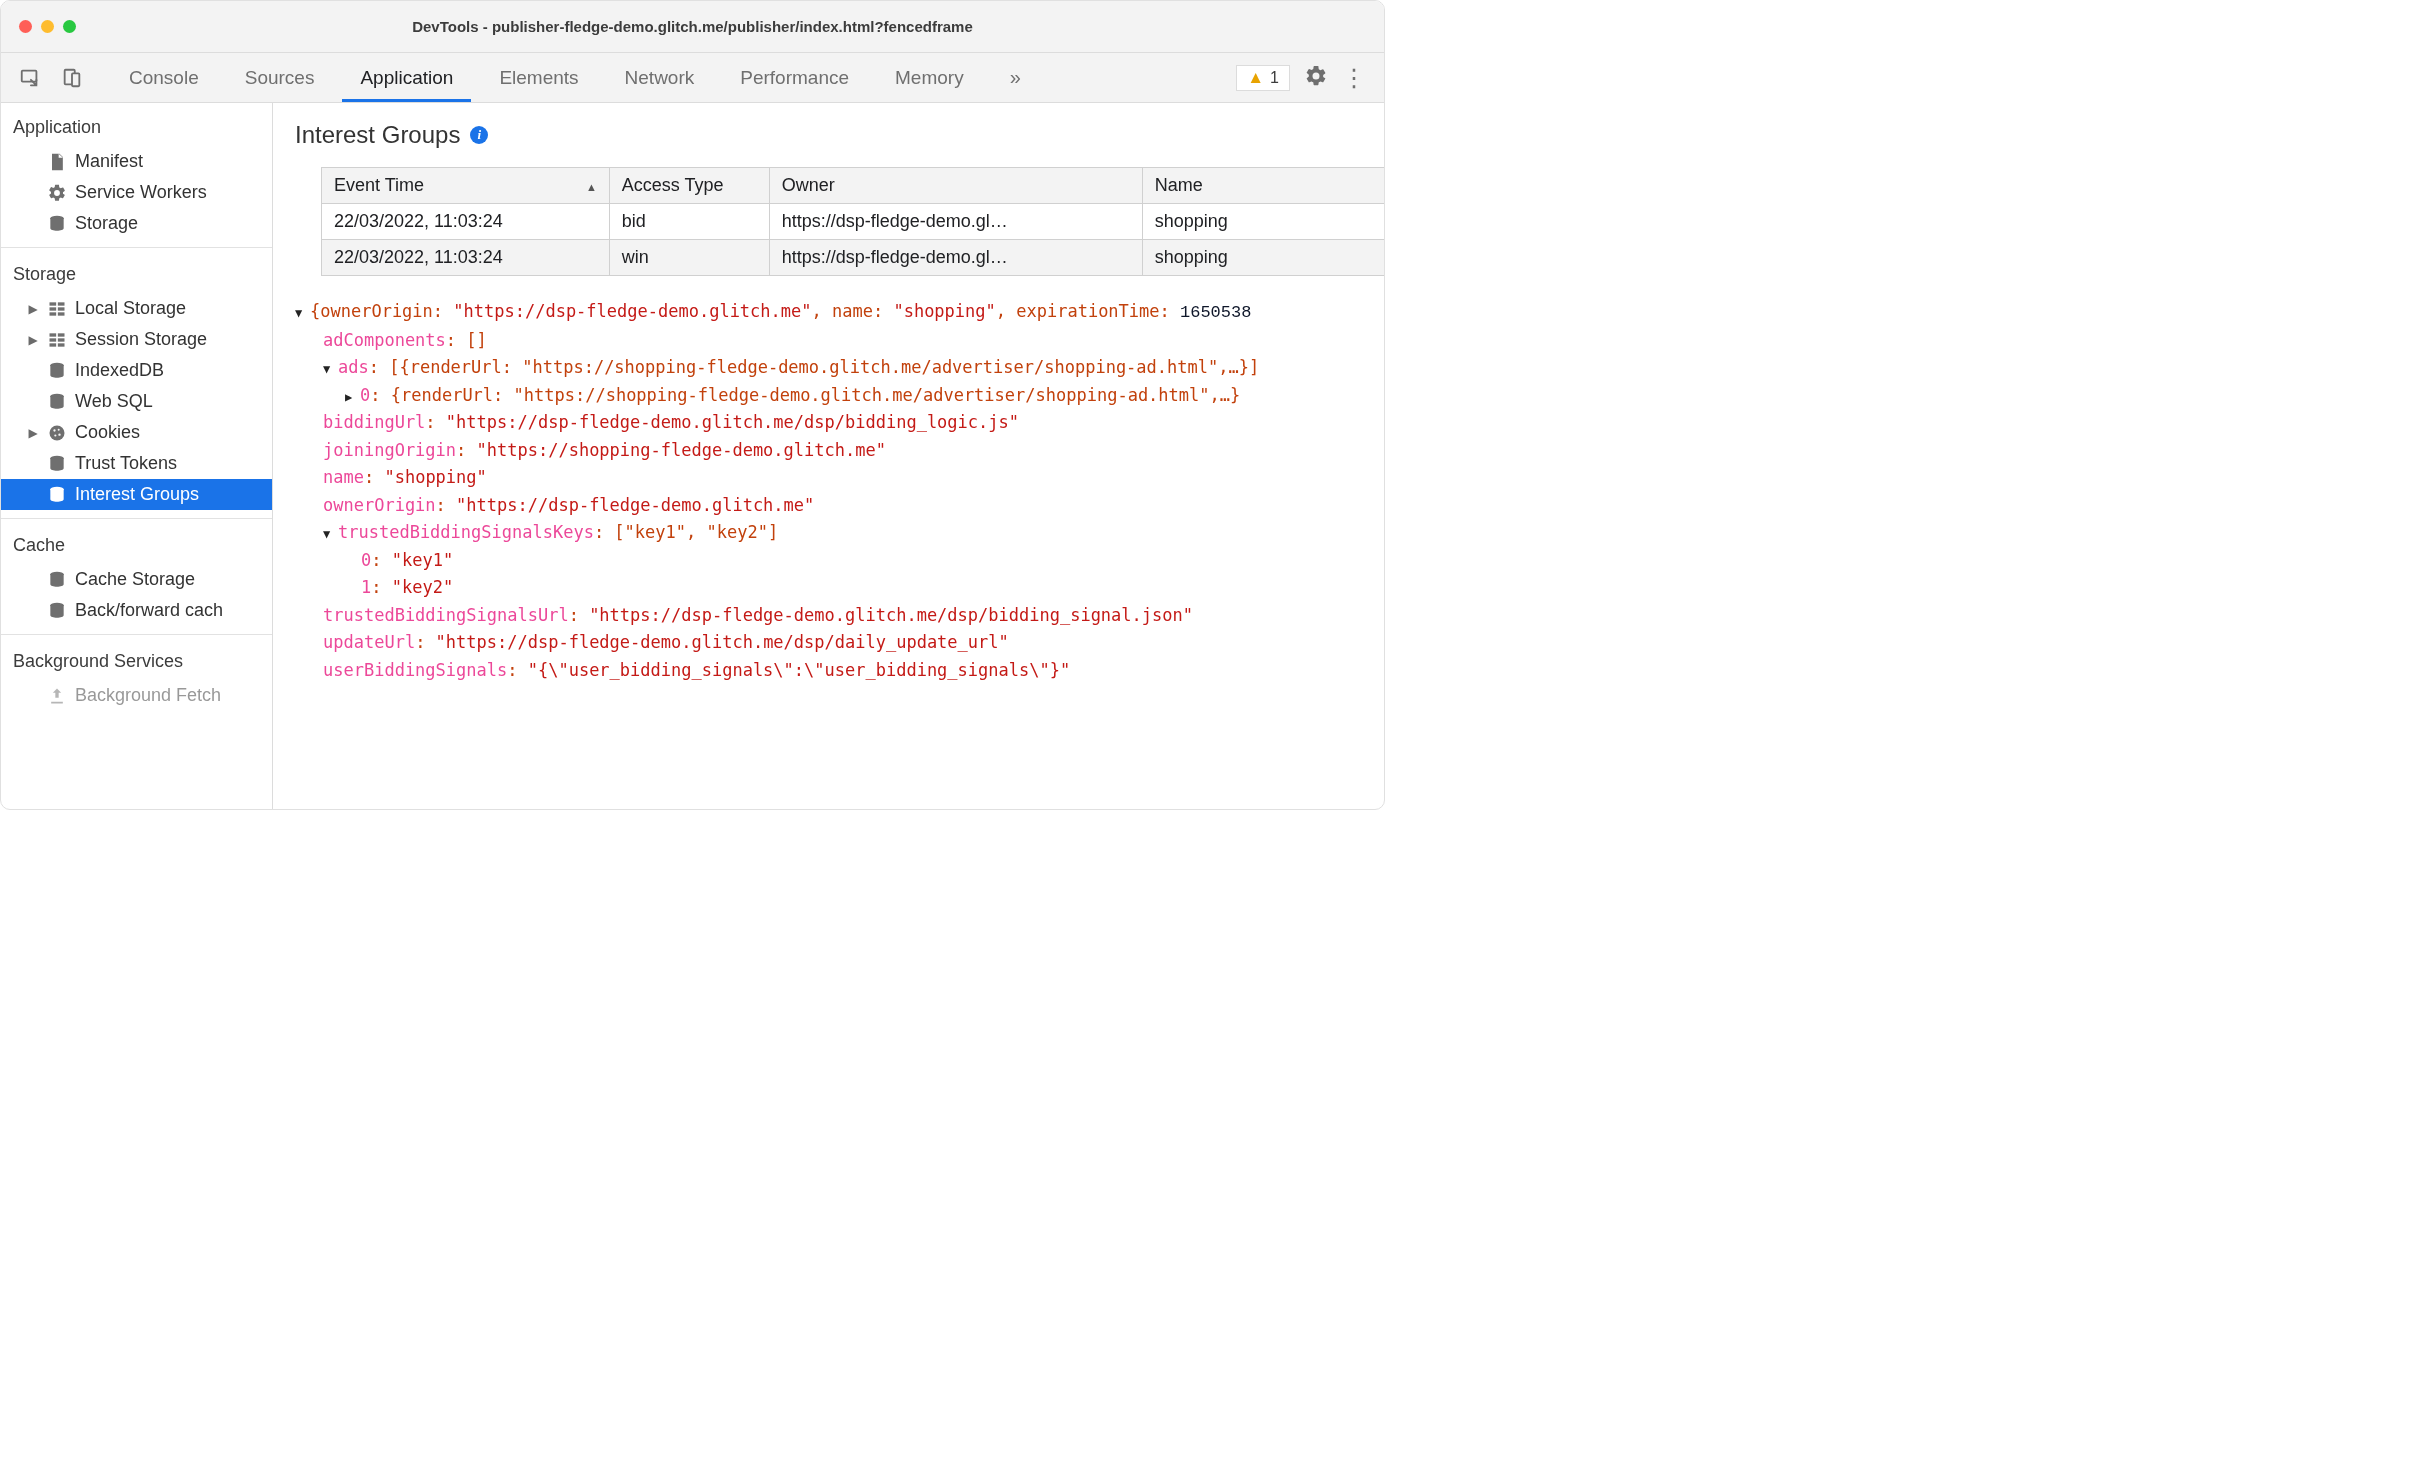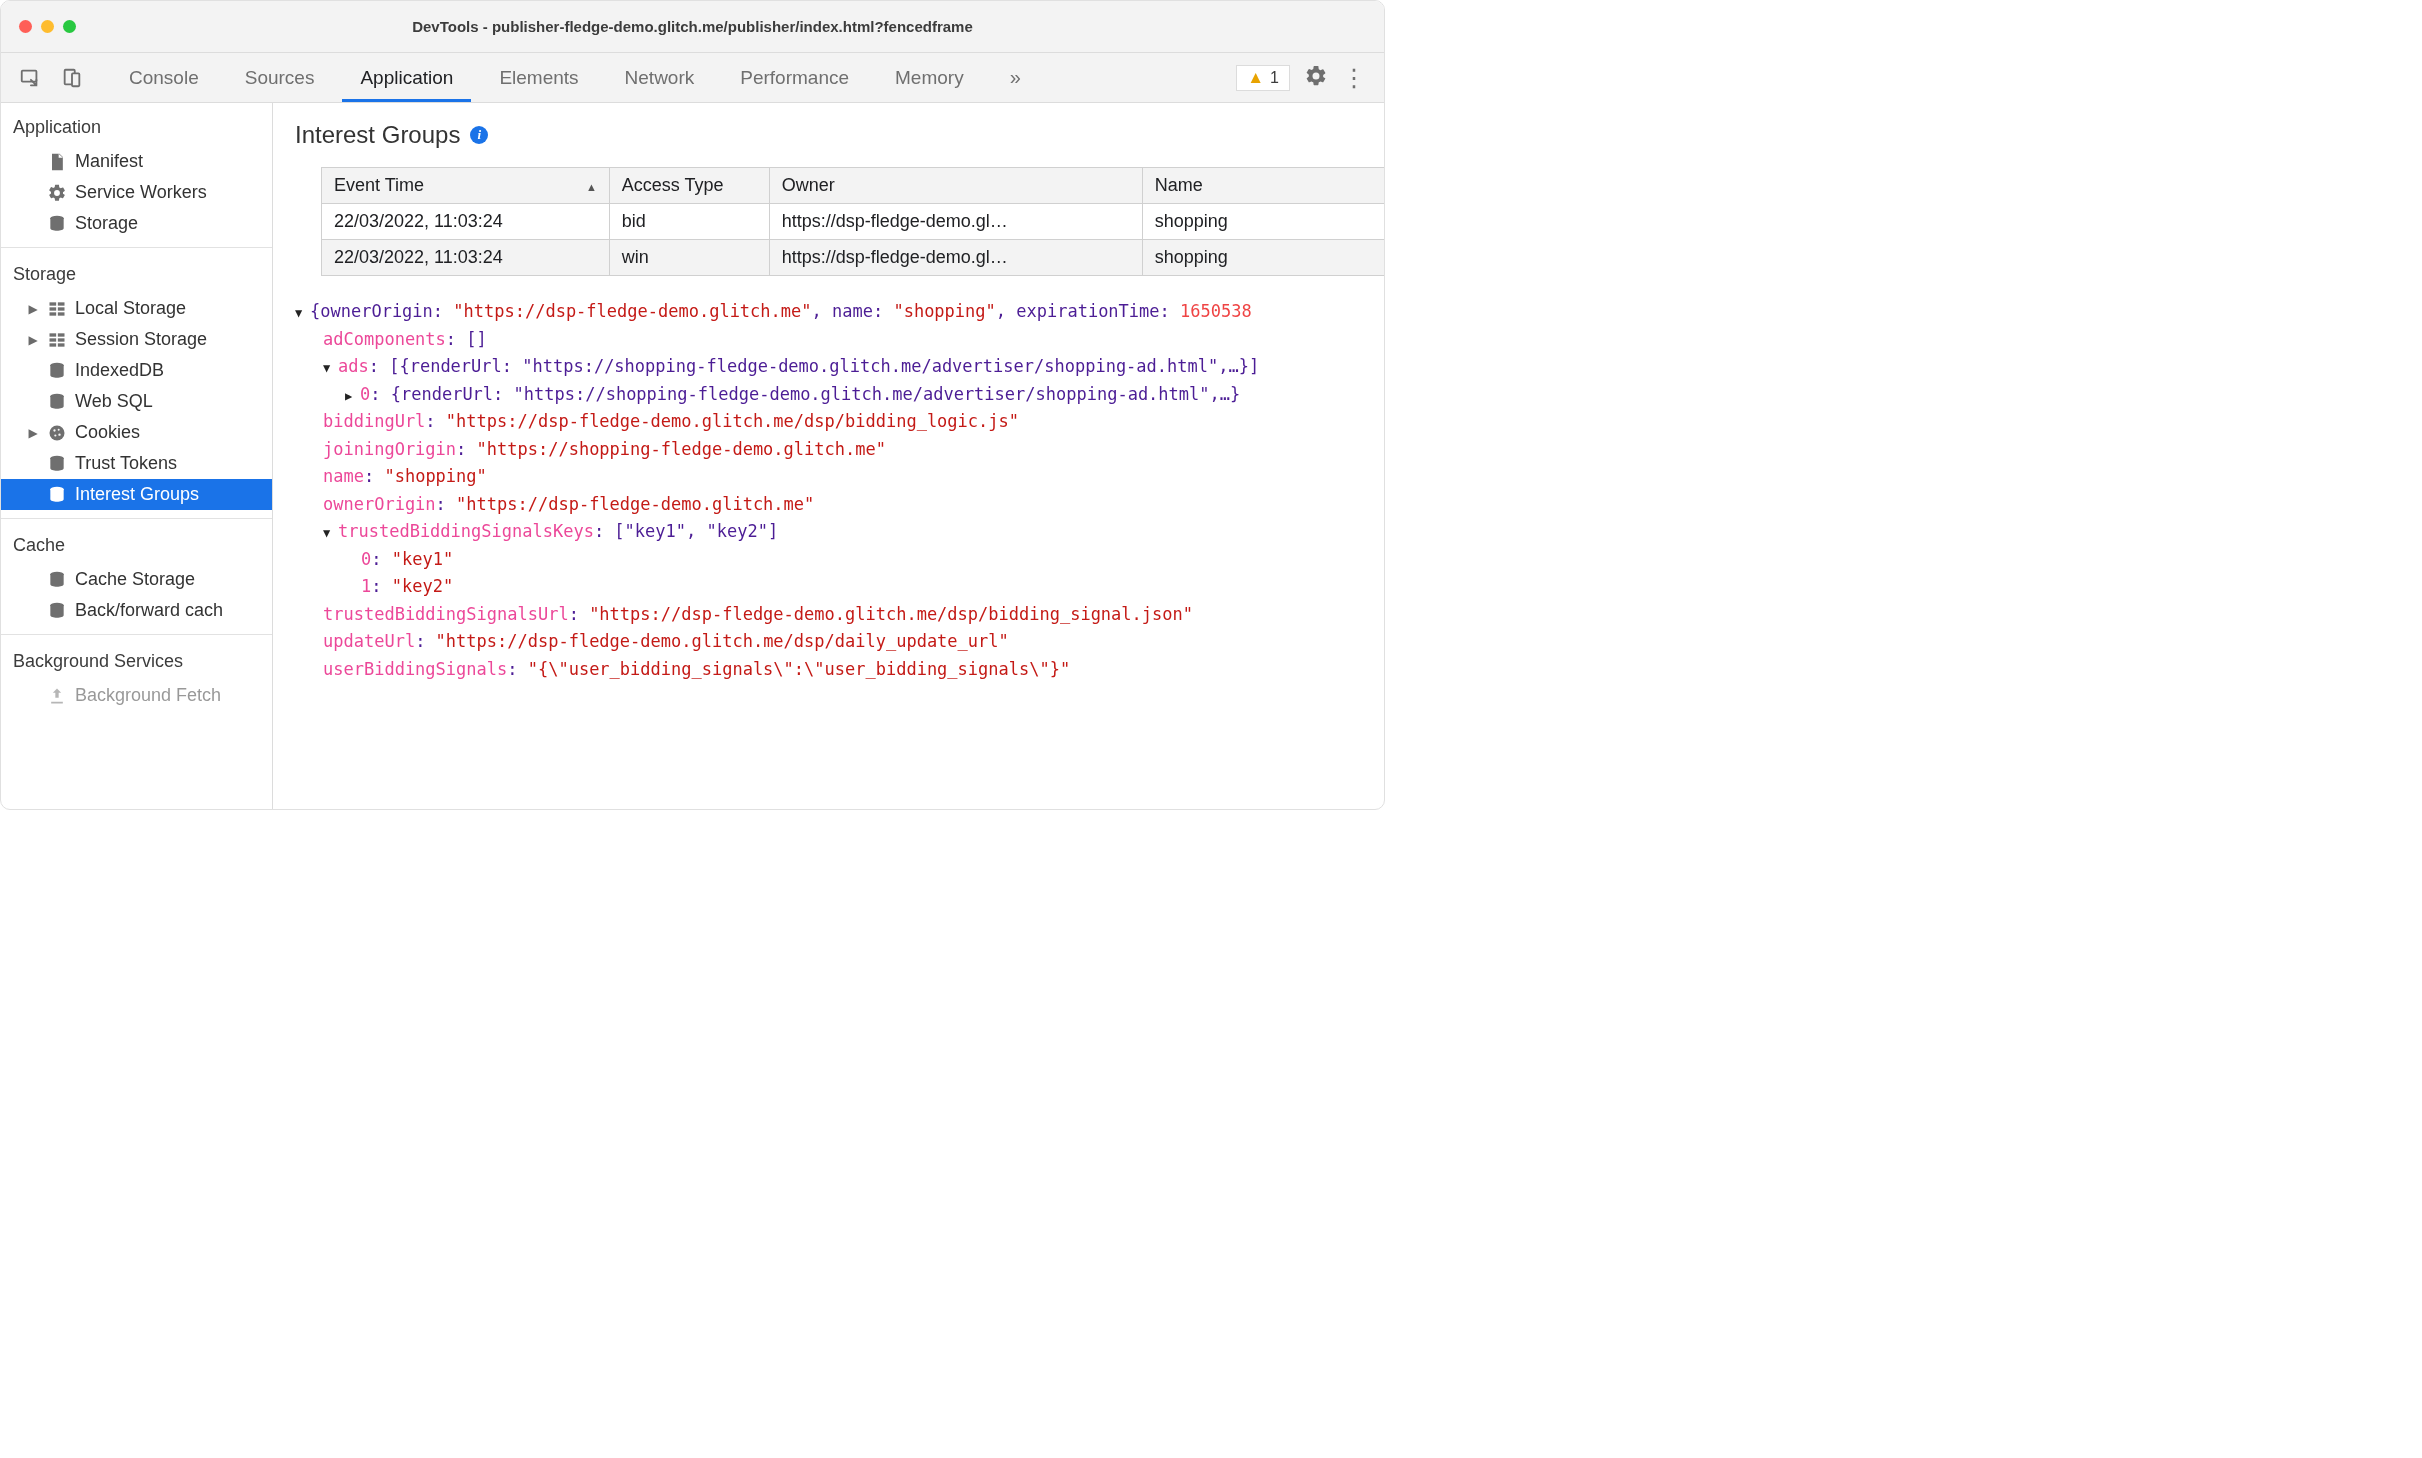--- a/index.html
+++ b/index.html
@@ -191,22 +191,22 @@
     font-family: Menlo, Consolas, monospace;
     font-size: 17px;
     line-height: 1.62;
     white-space: nowrap;
     overflow: hidden;
   }
   .obj-line { padding-left: 0; }
   .toggle { color: #232323; display: inline-block; width: 15px; font-size: 12px; }
   .key { color: #ec4899; }
   .str { color: #c41a16; }
-  .num { color: #ef4444; }
-  .plain { color: #4c1d95; }
+  .num { color: #0f172a; font-family: Liberation Mono, monospace; }
+  .plain { color: #c2410c; }
   .ind0 { padding-left: 0; }
   .ind1 { padding-left: 28px; }
   .ind2 { padding-left: 50px; }
   .ind3 { padding-left: 66px; }
   svg.ico { width: 22px; height: 22px; }
   .gear { width:24px; height:24px; fill:#6f6f6f; }
   .kebab { font-size: 24px; color:#6f6f6f; line-height:1; }
   .more-chevrons { font-size: 20px; color:#6f6f6f; letter-spacing:-6px; }
 </style>
 </head>

